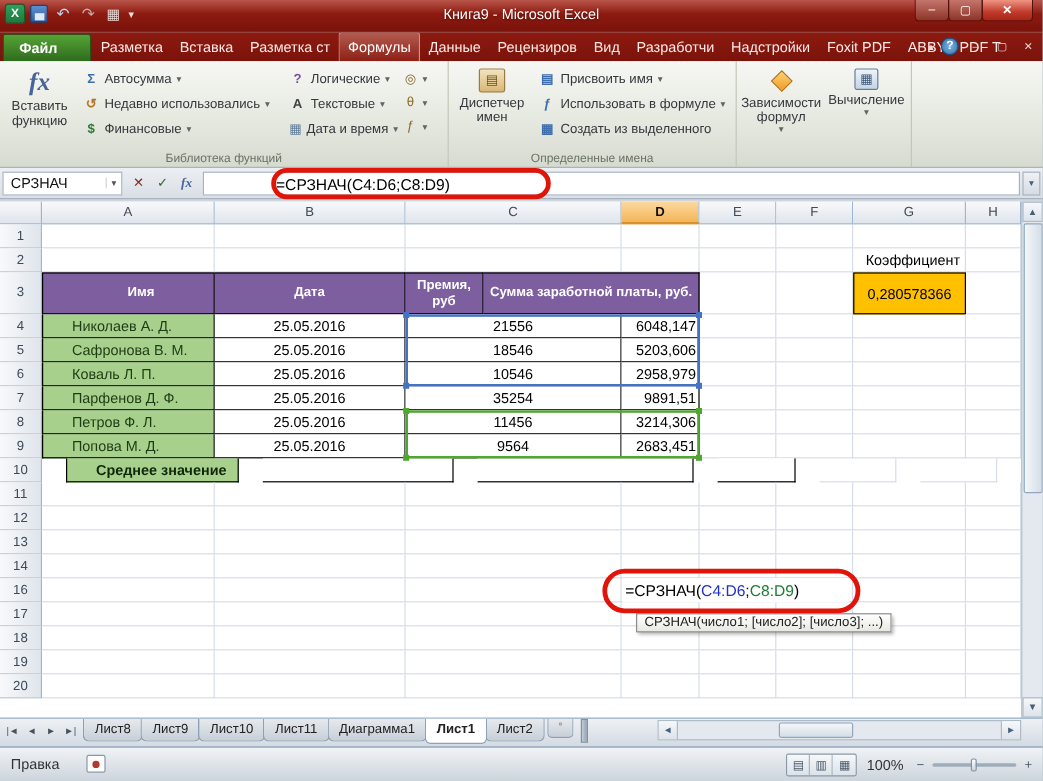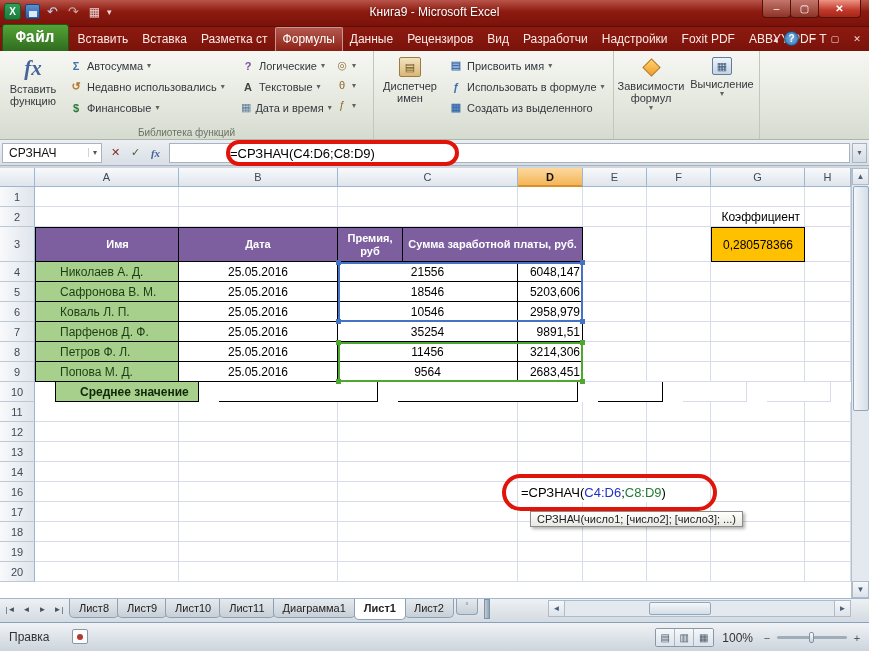--- a/index.html
+++ b/index.html
@@ -24,22 +24,22 @@
     color:#ffffff; text-shadow:0 1px 2px rgba(0,0,0,.45); white-space:nowrap; }
   .winbtns { position:absolute; right:8px; top:0; display:flex; }
   .winbtn { width:29px; height:18px; border:1px solid #56100a; border-top:none; margin-left:-1px;
     background:linear-gradient(#c4766c,#8d3327); color:#fff; font-size:10px;
     display:flex; align-items:center; justify-content:center; border-radius:0 0 4px 4px; }
   .winbtn.close { width:43px; background:linear-gradient(#ee9484,#c0392b 60%,#a62617); font-weight:bold; }
 
   
   .tabrow { position:absolute; left:0; top:27px; width:869px; height:24px;
     background:linear-gradient(#8d1a10,#7a130b); display:flex; align-items:flex-end; color:#fff; }
-  .file-tab { margin:0 1px 0 2px; padding:4px 14px 4px 13px; font-weight:bold; font-size:16px; color:#fff;
-    background:linear-gradient(#55a336,#2f6c1e); border:1px solid #245418; border-bottom:none; border-radius:3px 3px 0 0;font-family:Liberation Mono, monospace; }
+  .file-tab { margin:0 1px 0 2px; padding:4px 27px 4px 13px; font-weight:bold; font-size:12px; color:#fff;
+    background:linear-gradient(#55a336,#2f6c1e); border:1px solid #245418; border-bottom:none; border-radius:3px 3px 0 0; }
   .rtab-list { display:flex; align-items:flex-end; }
   .rtab { padding:4px 7px 5px 7px; font-size:12px; color:#fde9e6; white-space:nowrap; }
   .rtab.active { background:linear-gradient(#b2594e,#8d2016); border:1px solid #cb948c; border-bottom:none;
     border-radius:2px 2px 0 0; color:#fff; }
   .tabrow-right { position:absolute; right:4px; top:4px; display:flex; align-items:center; gap:6px; }
   .collapse-icon { color:#f3dcd9; font-size:9px; }
   .help-icon { width:15px; height:15px; border-radius:50%; background:radial-gradient(#7db7e8,#2e6da8);
     border:1px solid #1d4e7e; color:#fff; font-size:10px; font-weight:bold; display:flex; align-items:center; justify-content:center; }
   .wbbtn { color:#e9d6d3; font-size:9px; width:16px; text-align:center; }
 
@@ -200,21 +200,21 @@
     <div class="winbtns">
       <div class="winbtn">–</div>
       <div class="winbtn">▢</div>
       <div class="winbtn close">✕</div>
     </div>
   </div>
 
   <div class="tabrow">
     <div class="file-tab">Файл</div>
     <div class="rtab-list">
-        <div class="rtab">Вставить</div>
+        <div class="rtab">Разметка</div>
         <div class="rtab">Вставка</div>
         <div class="rtab">Разметка ст</div>
         <div class="rtab active">Формулы</div>
         <div class="rtab">Данные</div>
         <div class="rtab">Рецензиров</div>
         <div class="rtab">Вид</div>
         <div class="rtab">Разработчи</div>
         <div class="rtab">Надстройки</div>
         <div class="rtab">Foxit PDF</div>
         <div class="rtab">ABBYY PDF T</div>
@@ -299,20 +299,21 @@
           <div class="ritem">
             <div class="ricon">ƒ</div>
             <div class="rlabel">Использовать в формуле</div>
             <div class="rcaret">▾</div>
           </div>
           <div class="ritem">
             <div class="ricon">▦</div>
             <div class="rlabel">Создать из выделенного</div>
           </div>
         </div>
+      <div class="rgroup-label">Определенные имена</div>
     </div>
 
     <div class="rgroup g3">
       <div class="bigbtn" style="left:2px; width:70px;">
         <span class="diamond"></span>
         <span class="cap">Зависимости формул</span>
         <span class="rcaret">▾</span>
       </div>
       <div class="bigbtn" style="left:74px; width:68px;">
         <span class="calc-icon">▦</span>

